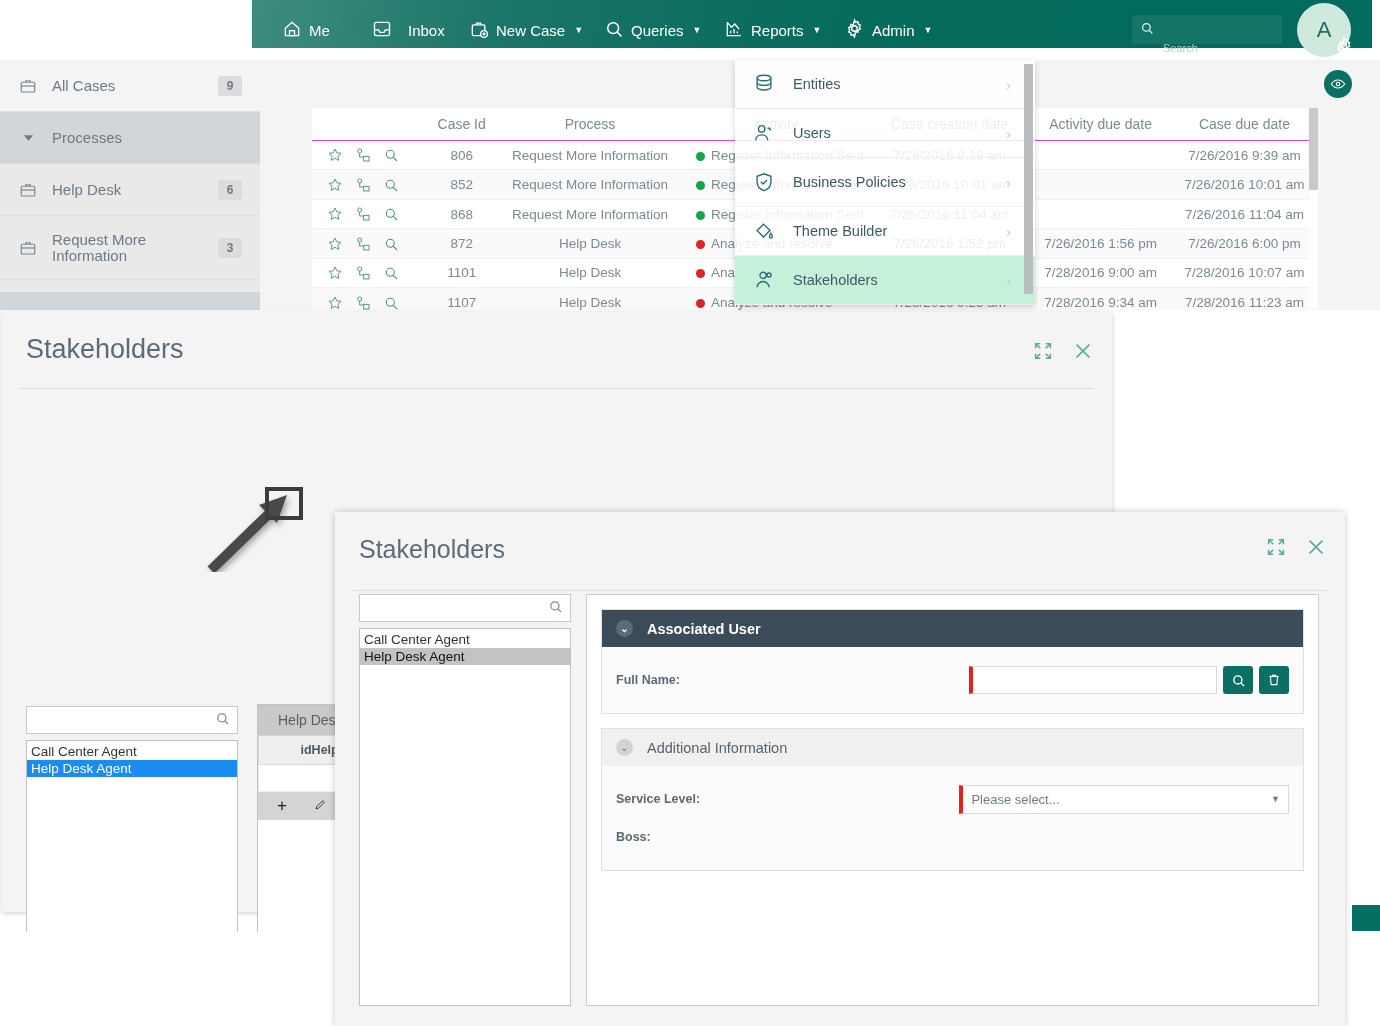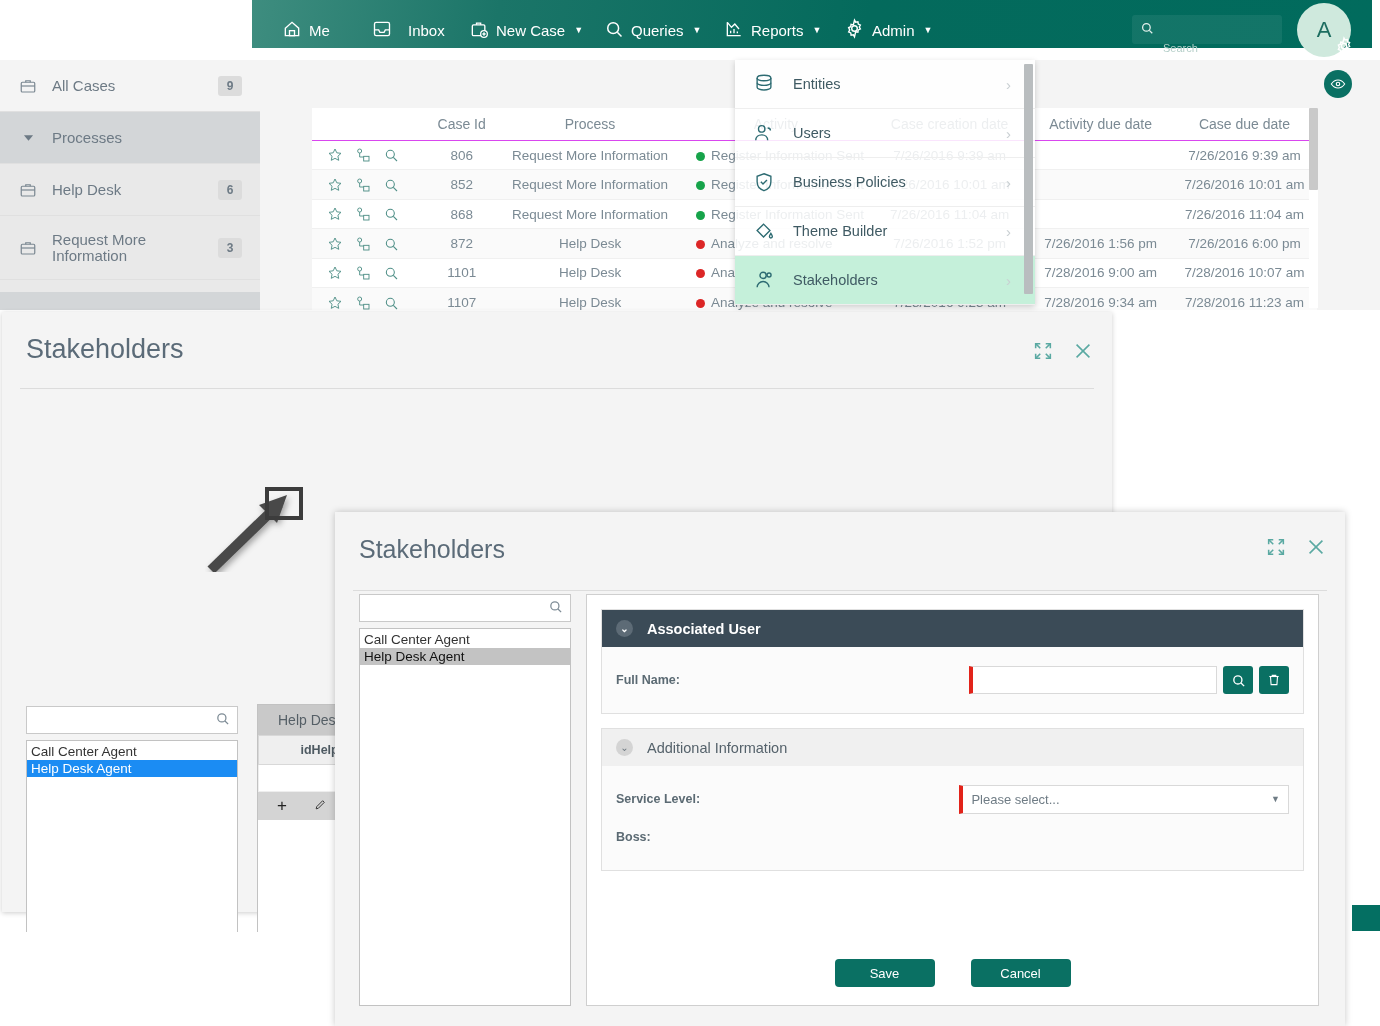--- a/index.html
+++ b/index.html
@@ -658,20 +658,16 @@
             <span style="font-size:9px;">▼</span>
           </div>
         </div>
         <div class="frow">
           <div class="flabel">Boss:</div>
           <div></div>
         </div>
       </div>
     </div>
 
-    <div class="btnrow">
-      <button class="btn">Save</button>
-      <button class="btn">Cancel</button>
-    </div>
   </div>
 </div>
 
 <div id="teal-corner"></div>
 
 </body></html>

